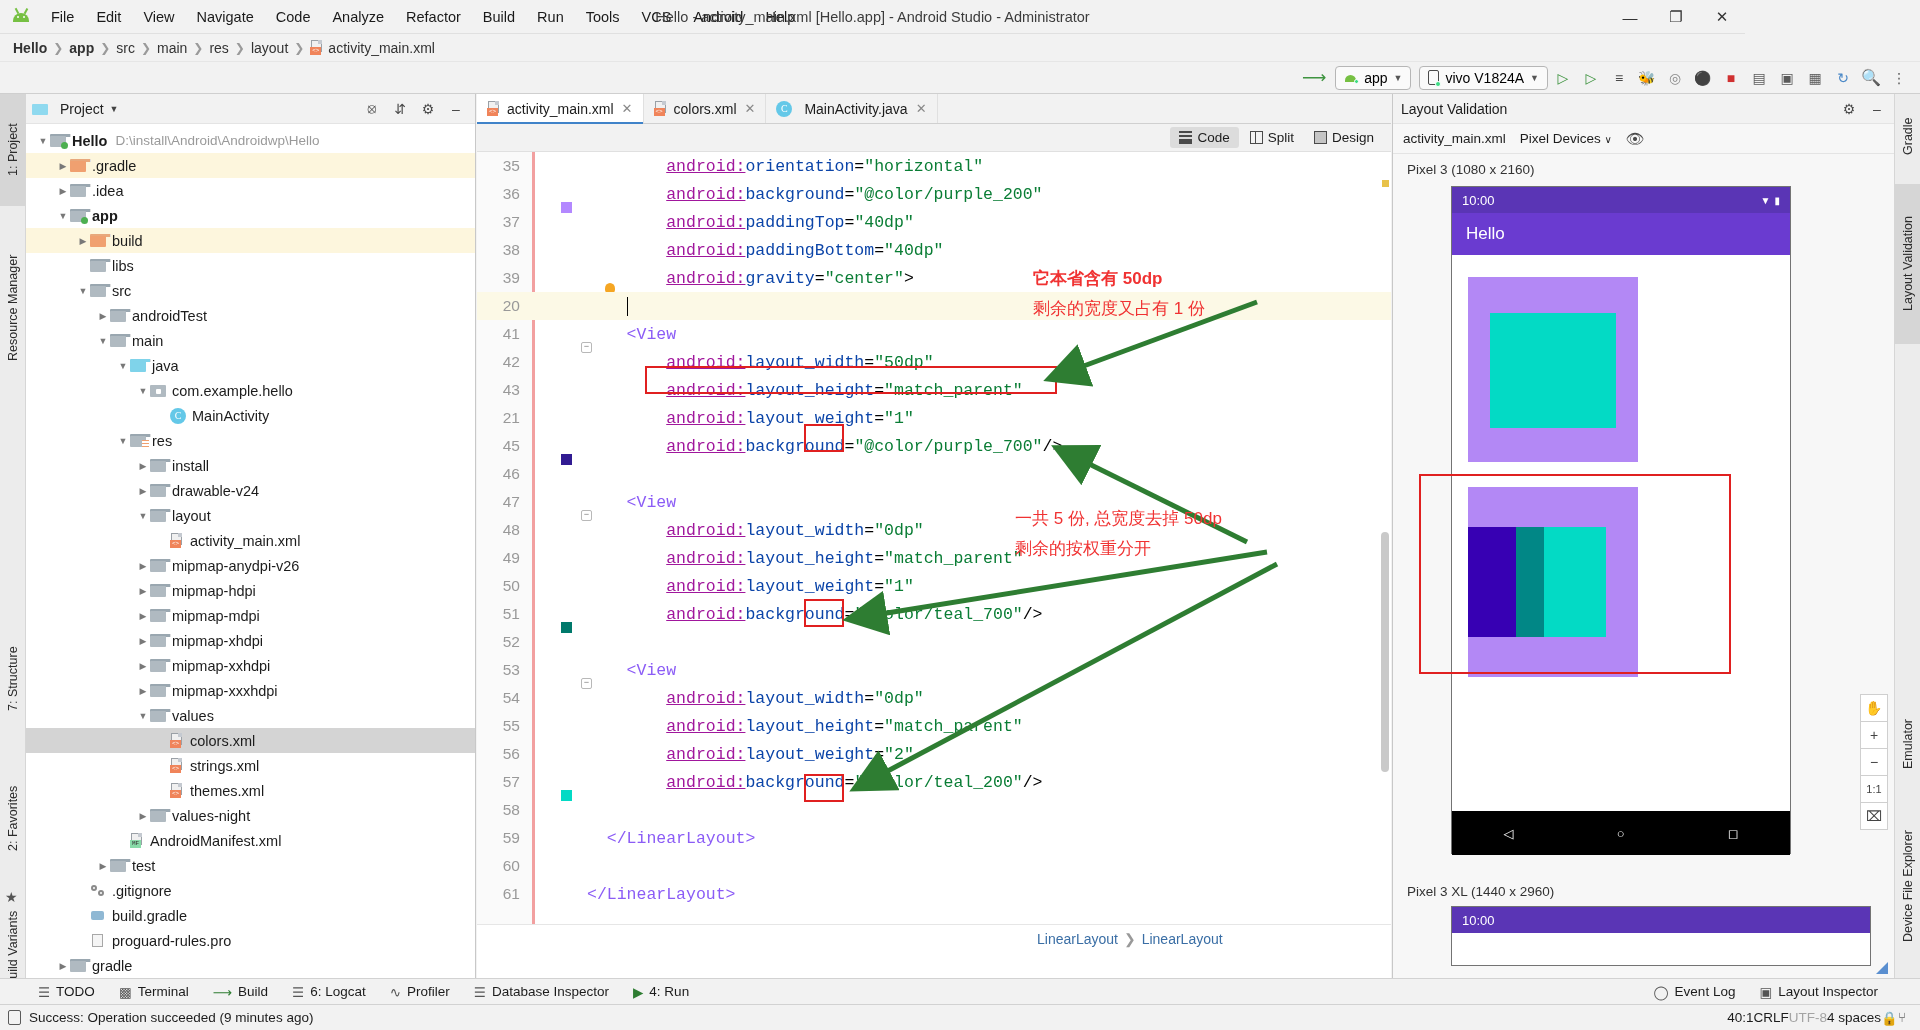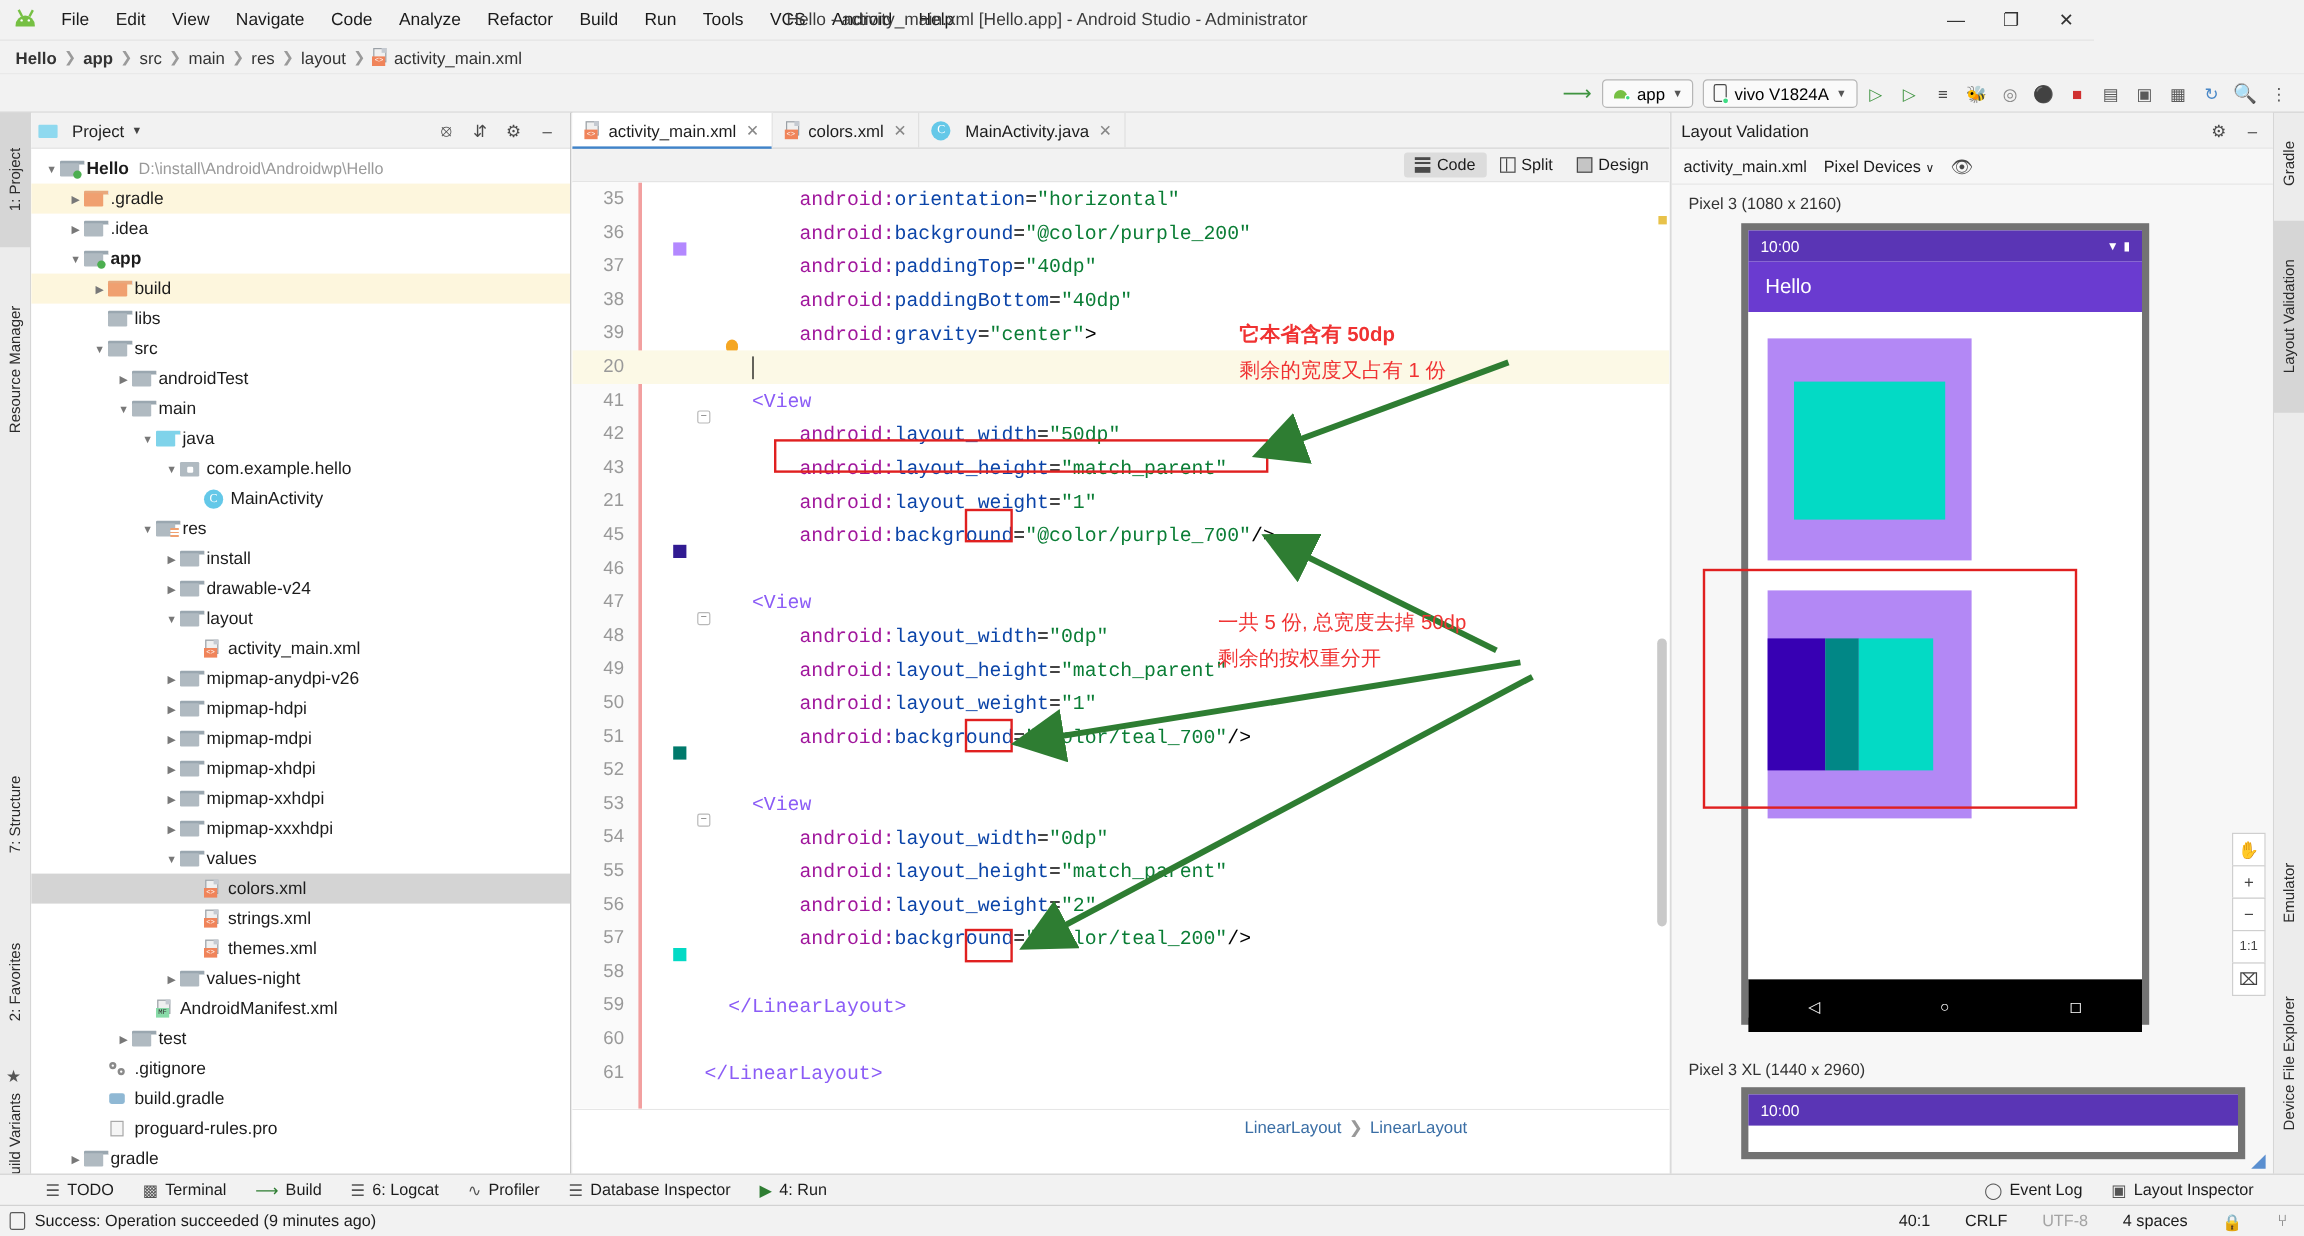--- a/index.html
+++ b/index.html
@@ -228,21 +228,21 @@
     border: 1px solid #b8b8b8; border-radius: 2px; color: #777; font-size: 9px;
     line-height: 9px; text-align: center;
   }
   .bulb {
     position:absolute; left: 78px; top: 5px; width: 14px; height: 17px;
   }
   .bulb .g { position:absolute; left:2px; top:0; width:10px; height:11px; background:#f5a623; border-radius:50% 50% 40% 40%;}
   .bulb .s { position:absolute; left:4px; top:11px; width:6px; height:2px; background:#c98a1a;}
   .bulb .s2 { position:absolute; left:4px; top:14px; width:6px; height:1.5px; background:#c98a1a;}
 
-  .k-attr { color: #a0169c; }  
+  .k-attr { color: #a0169c; text-decoration: underline; }  
   .k-name { color: #0b44a8; }  
   .k-str  { color: #0a7d35; }  
   .k-tag  { color: #8b5cf6; }
   .k-plain{ color: #000; }
   .caretbar {
     display:inline-block; width: 1.5px; height: 19px; background: #000; vertical-align: middle;
   }
 
   .hl-box {
     position: absolute; border: 2px solid #e02020; pointer-events: none;
@@ -274,21 +274,21 @@
     font-size: 14px; color: #1c1c1c; border-bottom: 1px solid #e4e4e4;
   }
   .rp-head .sp { margin-left:auto; display:flex; gap:10px; }
   .rp-sub {
     height: 30px; background: #f7f7f7; display:flex; align-items:center; gap: 14px;
     padding: 0 10px; font-size: 13.5px; color: #1c1c1c; border-bottom:1px solid #e4e4e4;
   }
   .rp-body { position: relative; height: 826px; background: #f7f7f7; overflow: hidden; }
   .dev-label { font-size: 13.5px; color: #333; padding: 8px 0 4px 14px; }
 
-  .phone { position: absolute; background: #fff; border: 6px solid #737373; }
+  .phone { position: absolute; background: #fff; border: 1px solid #737373; }
   .ph-status { height: 26px; background: #5a35b5; display:flex; align-items:center; padding: 0 10px; color:#fff; font-size: 13px;}
   .ph-status .r { margin-left:auto; display:flex; gap: 4px; align-items:center;}
   .ph-appbar { height: 42px; background: #6a3bd0; display:flex;align-items:center;padding-left:14px;color:#fff;font-size:17px;}
   .ph-content { background: #fff; position: relative; }
   .ph-nav { height: 44px; background: #000; display:flex;align-items:center;justify-content:space-around;color:#fff;}
 
   .rp-tools { position: absolute; right: 6px; }
   .rtool {
     width: 28px; height: 28px; background: #fff; border: 1px solid #cfcfcf;
     display:flex;align-items:center;justify-content:center; font-size: 14px; color:#444;
@@ -304,21 +304,21 @@
     display:flex; align-items:center; gap: 0px; padding-left: 26px;
   }
   .twitem { display:flex; align-items:center; gap:6px; padding: 0 12px; font-size: 13.5px; color:#1c1c1c;}
   .tw-right { margin-left:auto; display:flex; gap:0; padding-right: 30px;}
 
   .statusbar {
     position: absolute; left: 0; bottom: 0; width: 1920px; height: 26px;
     background: #f2f2f2; border-top: 1px solid #d2d2d2;
     display:flex; align-items:center; padding: 0 8px; font-size: 13.5px; color:#1c1c1c;
   }
-  .sb-right { margin-left:auto; display:flex; align-items:center; gap: 29px; padding-right: 6px;}
+  .sb-right { margin-left:auto; display:flex; align-items:center; gap: 0; padding-right: 6px;}
   .sb-dim { color: #a4a4a4; }
   .sq { width:13px;height:15px;border:1.5px solid #5a5a5a;border-radius:2px;display:inline-block;}
 </style>
 </head>
 <body>
 
 <div class="app">
 
   <div class="titlebar">
     <div class="logo-ic">

